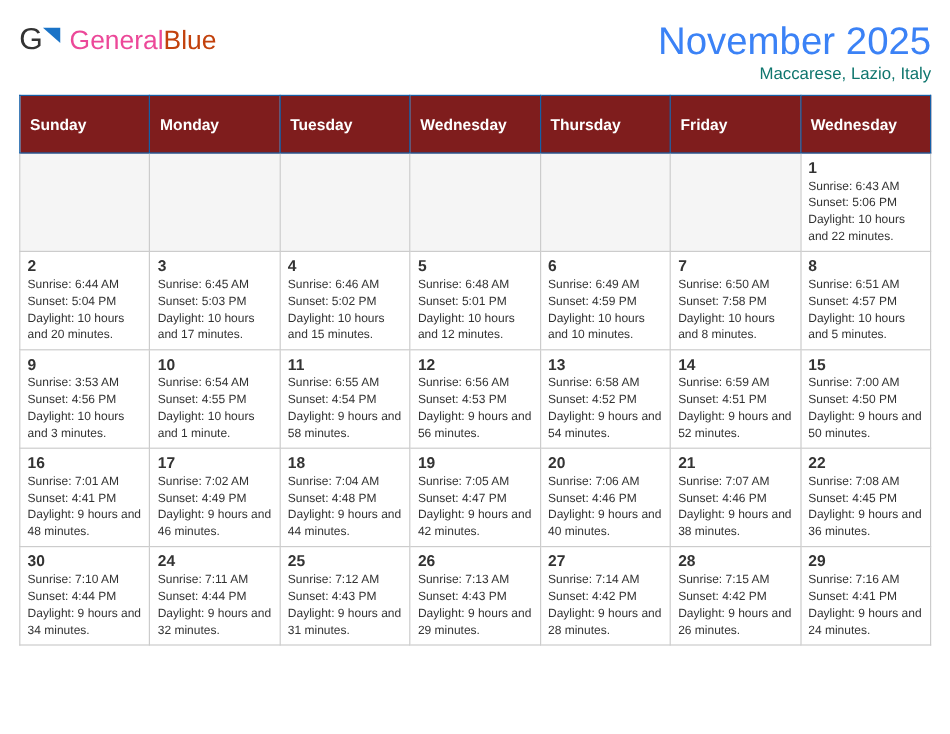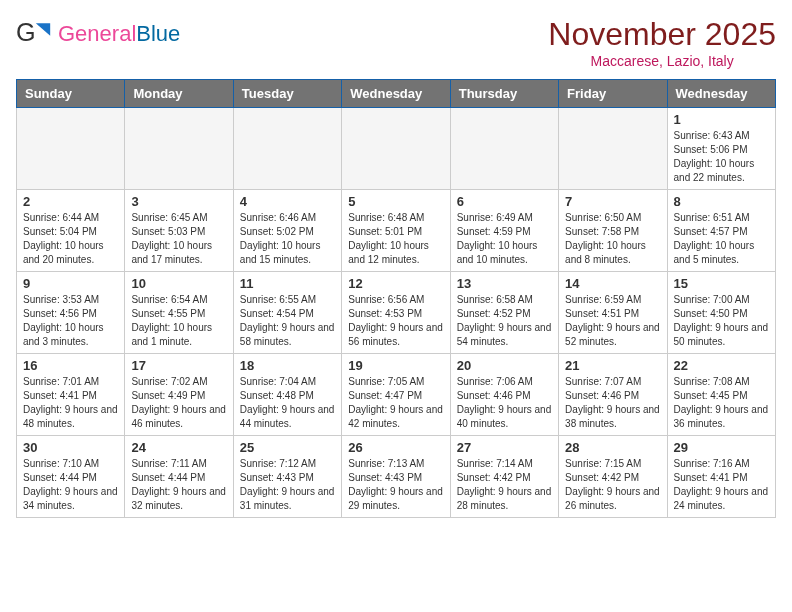--- a/index.html
+++ b/index.html
@@ -31,38 +31,37 @@
     }
     .logo-icon {
       width: 36px;
       height: 36px;
     }
     .title-area {
       text-align: right;
     }
     .month-title {
       font-size: 32px;
-      color: #7f1d1d;
+      color: #3b82f6;
       font-weight: normal;
     }
     .location-subtitle {
       font-size: 14px;
-      color: #be185d;
-      text-align: center;
+      color: #0f766e;
     }
     .calendar {
       width: 100%;
       border-collapse: collapse;
       border: 1px solid #ccc;
     }
     .calendar th {
-      background-color: #737373;
+      background-color: #7f1d1d;
       color: #fff;
       text-align: left;
-      padding: 6px 8px;
+      padding: 16px 8px;
       font-size: 13px;
       font-weight: bold;
       border: 1px solid #1560a8;
     }
     .calendar td {
       vertical-align: top;
       border: 1px solid #ccc;
       padding: 4px 6px;
       width: 108px;
       min-height: 80px;
@@ -89,21 +88,21 @@
 <body>
 
 <div class="header-section">
   <div class="logo-area">
     <svg class="logo-icon" viewBox="0 0 40 40">
       <text x="0" y="28" font-size="28" fill="#333" font-family="Arial">G</text>
       <polygon points="22,8 38,8 38,22" fill="#1a73c7"></polygon>
     </svg>
     <div>
       <div class="logo-text">
-        <span>General</span><span style="color:#0369a1">Blue</span>
+        <span>General</span><span style="color:#c2410c">Blue</span>
       </div>
     </div>
   </div>
   <div class="title-area">
     <div class="month-title">November 2025</div>
     <div class="location-subtitle">Maccarese, Lazio, Italy</div>
   </div>
 </div>
 
 <table class="calendar">

